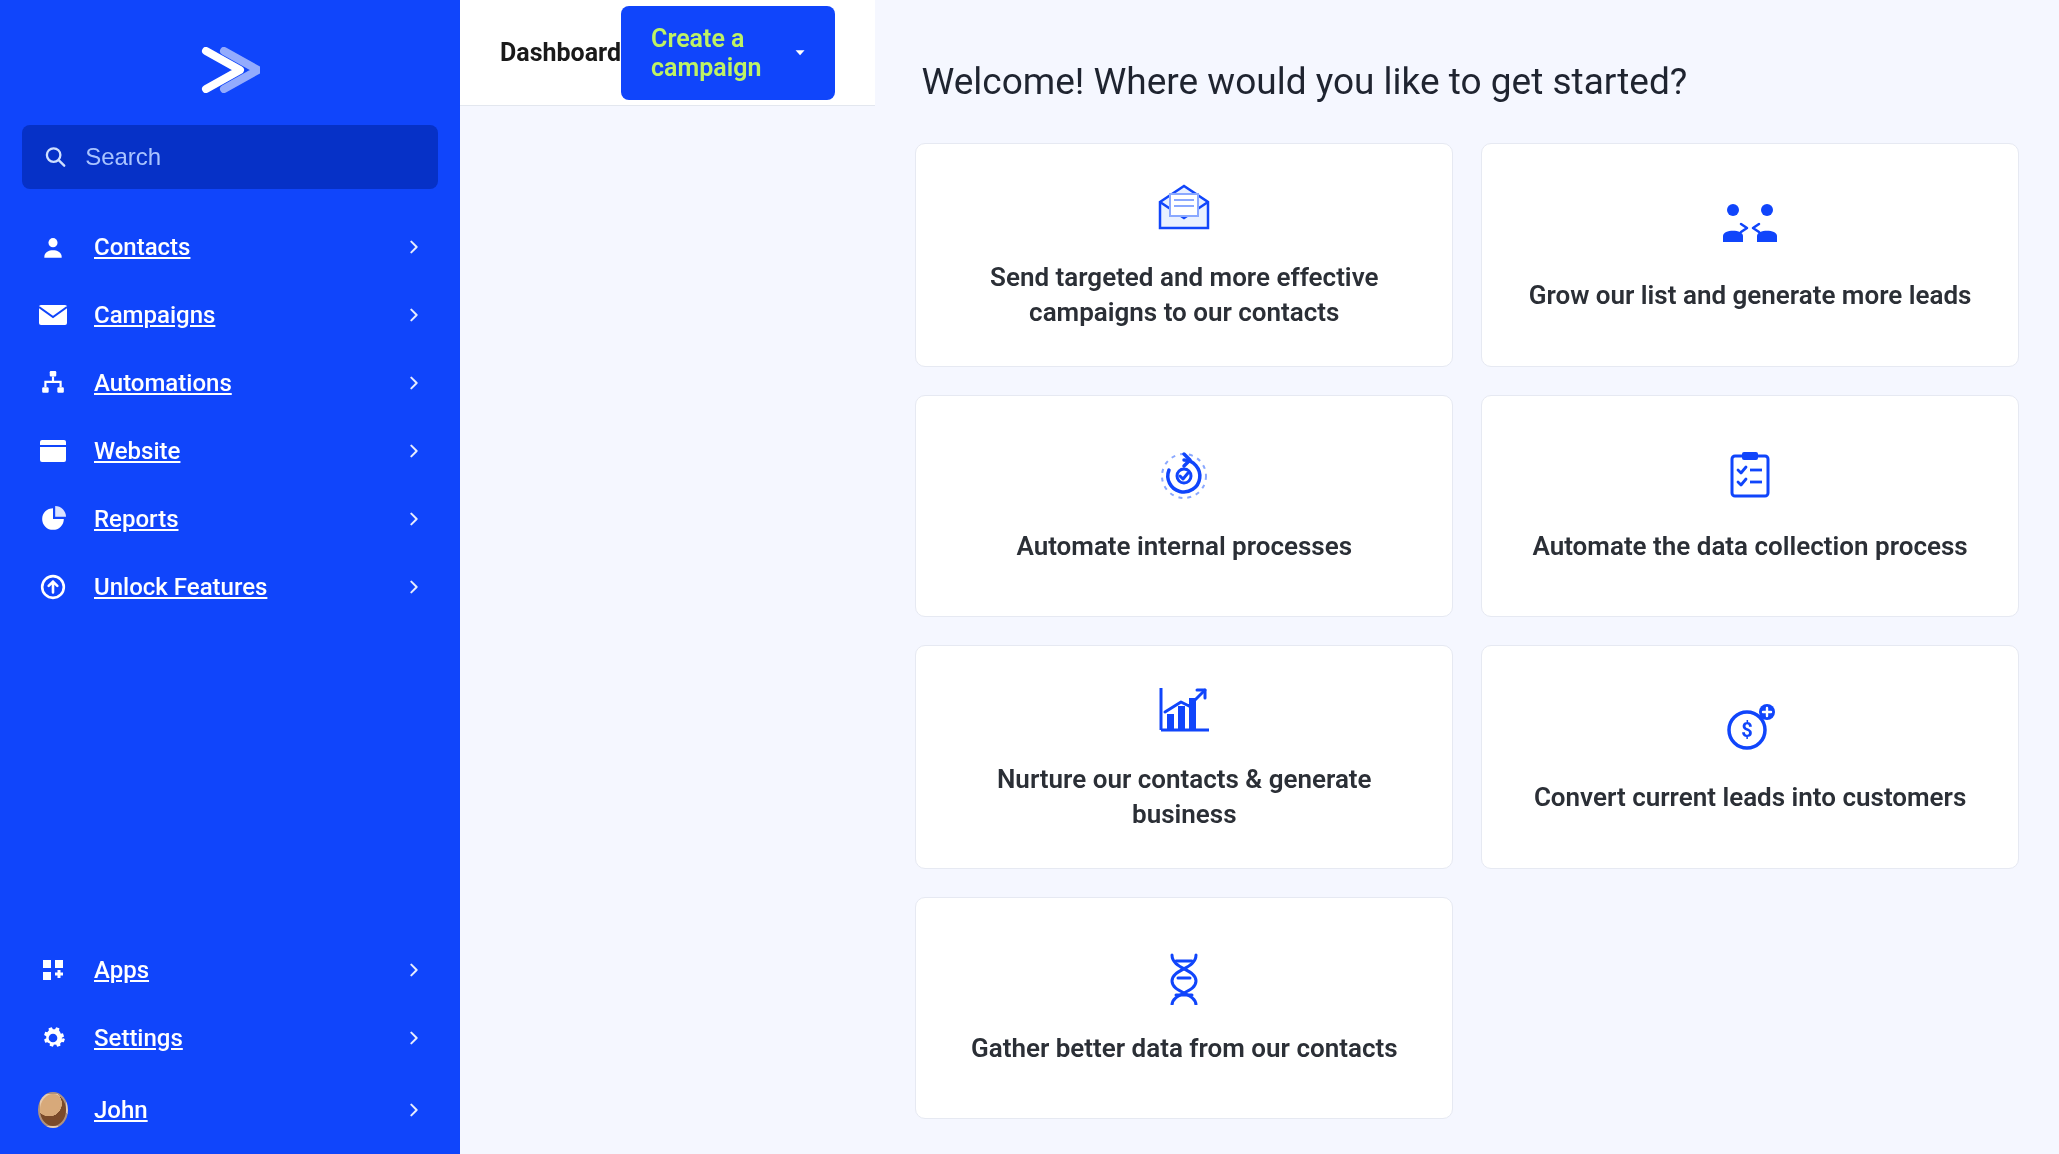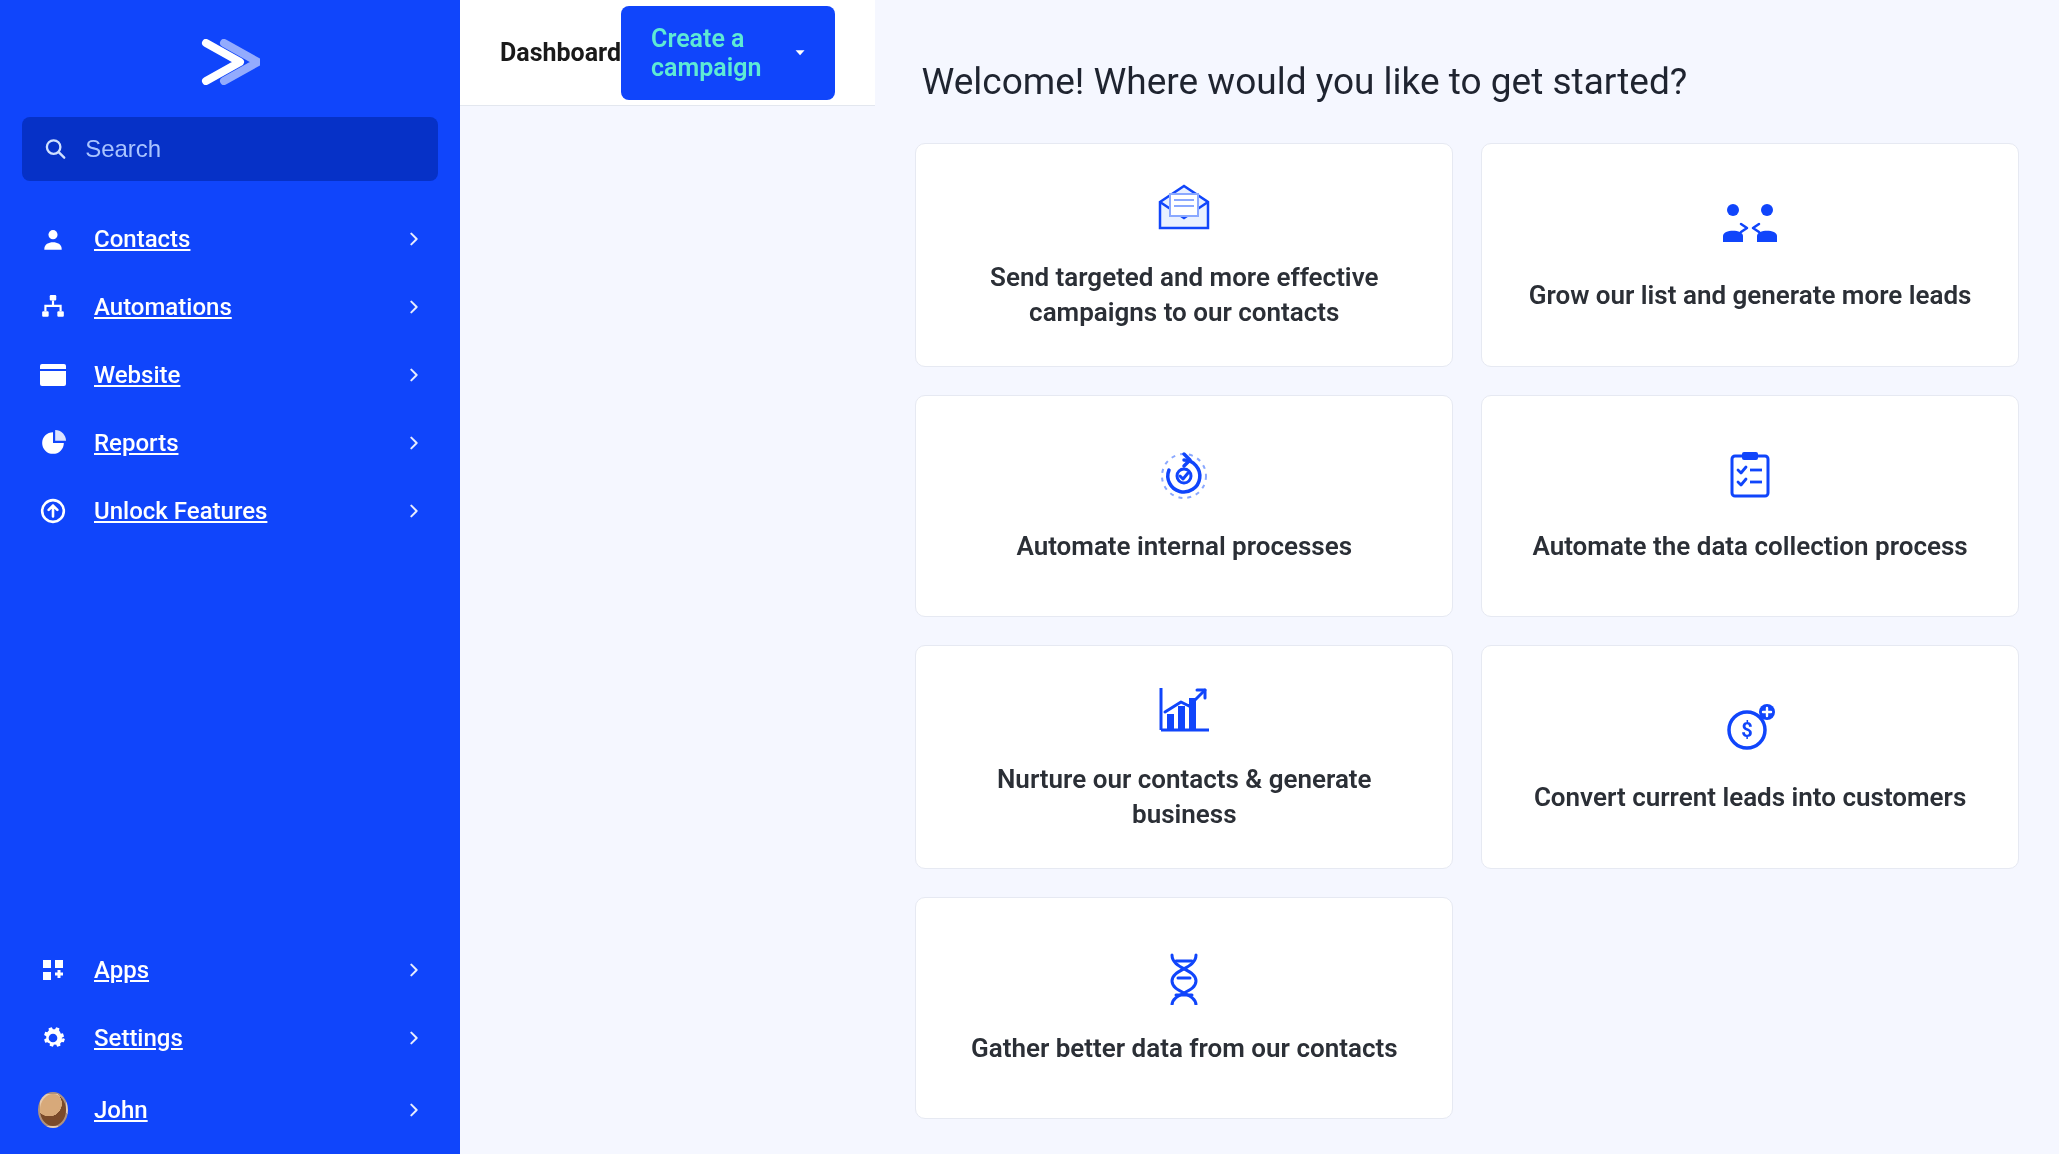--- a/index.html
+++ b/index.html
@@ -13,21 +13,21 @@
   }
   .app { display: flex; width: 100%; height: 100%; }
 
   
   .sidebar {
     width: 460px;
     background: #1045fb;
     color: #fff;
     display: flex;
     flex-direction: column;
-    padding-top: 27px;
+    padding-top: 35px;
   }
   .logo-area {
     display: flex;
     justify-content: center;
     align-items: center;
     height: 70px;
     margin-bottom: 20px;
   }
   .search-wrap { padding: 0 22px; margin-bottom: 18px; }
   .search {
@@ -68,21 +68,21 @@
   .topbar {
     height: 106px; background: #fff;
     border-bottom: 1px solid #e3e7ef;
     display: flex; align-items: center;
     padding: 0 40px;
   }
   .topbar-title { font-size: 25px; font-weight: 700; }
   .topbar-spacer { flex: 1; }
   .cta {
     display: flex; align-items: center; gap: 26px;
-    background: #1045fb; color: #5eead4;
+    background: #1045fb; color: #bef264;
     border-radius: 8px; padding: 18px 30px;
     font-size: 25px; font-weight: 600; cursor: pointer;
   }
 
   .content { padding: 46px 40px; }
   .welcome { font-size: 37px; font-weight: 400; color: #1f2430; margin: 14px 0 40px 6px; }
 
   .grid {
     display: grid;
     grid-template-columns: 1fr 1fr;
@@ -132,20 +132,34 @@
             </svg>
         </span>
         <span class="label">Contacts</span>
         <span class="chev">
           <svg width="16" height="16" viewBox="0 0 24 24">
               <path d="M8 4l8 8-8 8" fill="none" stroke="#fff" stroke-width="3" stroke-linecap="round" stroke-linejoin="round"></path>
             </svg>
         </span>
       </div>
 
+      <div class="nav-item">
+        <span class="icon-slot">
+          <svg width="28" height="20" viewBox="0 0 28 20" fill="#fff">
+              <rect x="0" y="0" width="28" height="20" rx="2"></rect>
+              <path d="M0 2l14 10L28 2" fill="none" stroke="#1045fb" stroke-width="2"></path>
+            </svg>
+        </span>
+        <span class="label">Campaigns</span>
+        <span class="chev">
+          <svg width="16" height="16" viewBox="0 0 24 24">
+              <path d="M8 4l8 8-8 8" fill="none" stroke="#fff" stroke-width="3" stroke-linecap="round" stroke-linejoin="round"></path>
+            </svg>
+        </span>
+      </div>
 
       <div class="nav-item">
         <span class="icon-slot">
           <svg width="26" height="26" viewBox="0 0 24 24" fill="#fff">
               <rect x="9" y="1" width="6" height="5" rx="1"></rect>
               <rect x="2" y="16" width="6" height="5" rx="1"></rect>
               <rect x="16" y="16" width="6" height="5" rx="1"></rect>
               <path d="M12 6v5M12 11H5v5M12 11h7v5" stroke="#fff" stroke-width="2" fill="none"></path>
             </svg>
         </span>

